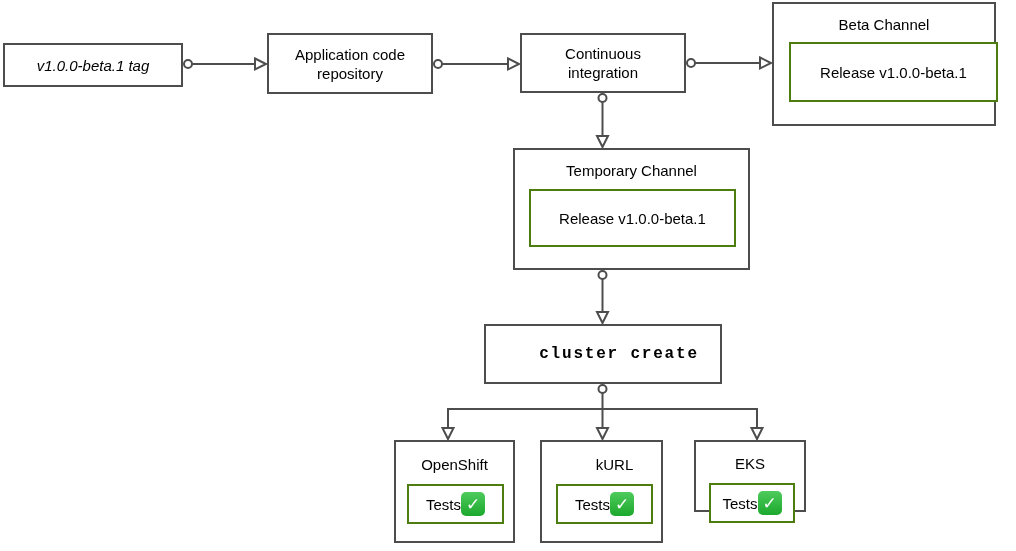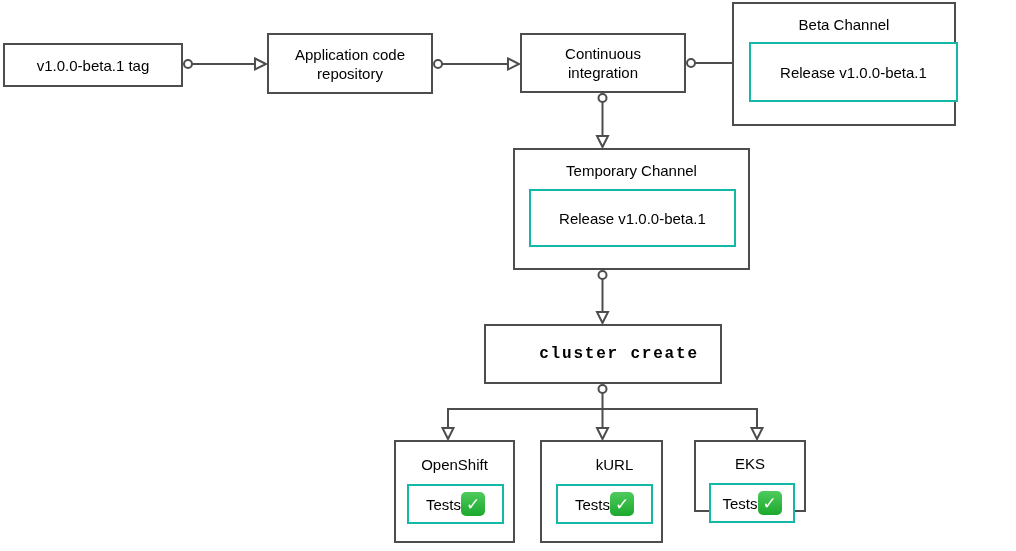--- a/index.html
+++ b/index.html
@@ -36,21 +36,21 @@
   .group-title {
     display: flex;
     align-items: center;
     justify-content: center;
     text-align: center;
     width: 100%;
   }
   .inner {
     position: absolute;
     box-sizing: border-box;
-    border: 2px solid #14b8a6;
+    border: 2px solid #4d7c0f;
     background: #ffffff;
     display: flex;
     align-items: center;
     justify-content: center;
     text-align: center;
     font-size: 15px;
   }
   .mono {
     font-family: "Liberation Mono", "DejaVu Sans Mono", monospace;
     font-weight: bold;
@@ -98,33 +98,33 @@
       <path d="M508,58.5 L519,64 L508,69.5 Z"></path>
       <path d="M760,57.5 L771,63 L760,68.5 Z"></path>
       <path d="M597,136 L608,136 L602.5,147 Z"></path>
       <path d="M597,312 L608,312 L602.5,323 Z"></path>
       <path d="M442.5,428 L453.5,428 L448,439 Z"></path>
       <path d="M597,428 L608,428 L602.5,439 Z"></path>
       <path d="M751.5,428 L762.5,428 L757,439 Z"></path>
     </g>
   </svg>
 
-  <div class="box leaf" style="left:3px; top:43px; width:180px; height:44px;">
+  <div class="box leaf" style="left:3px; top:43px; width:180px; height:44px;font-style:italic;">
     <span>v1.0.0-beta.1 tag</span>
   </div>
 
   <div class="box leaf" style="left:520px; top:33px; width:166px; height:60px;">
     <span class="narrow">Continuous integration</span>
   </div>
 
   <div class="box leaf" style="left:267px; top:33px; width:166px; height:61px;">
     <span class="narrow">Application code repository</span>
   </div>
 
-  <div class="box" style="left:732px; top:2px; width:224px; height:124px;">
+  <div class="box" style="left:772px; top:2px; width:224px; height:124px;">
     <div class="group-title" style="height:40px;">Beta Channel</div>
     <div class="inner" style="left:15px; top:38px; width:209px; height:60px;">
       <span>Release v1.0.0-beta.1</span>
     </div>
   </div>
 
   <div class="box" style="left:485px; top:148px; width:237px; height:122px;margin-left:28px;">
     <div class="group-title" style="height:41px;">Temporary Channel</div>
     <div class="inner" style="left:14px; top:39px; width:207px; height:58px;">
       <span>Release v1.0.0-beta.1</span>

